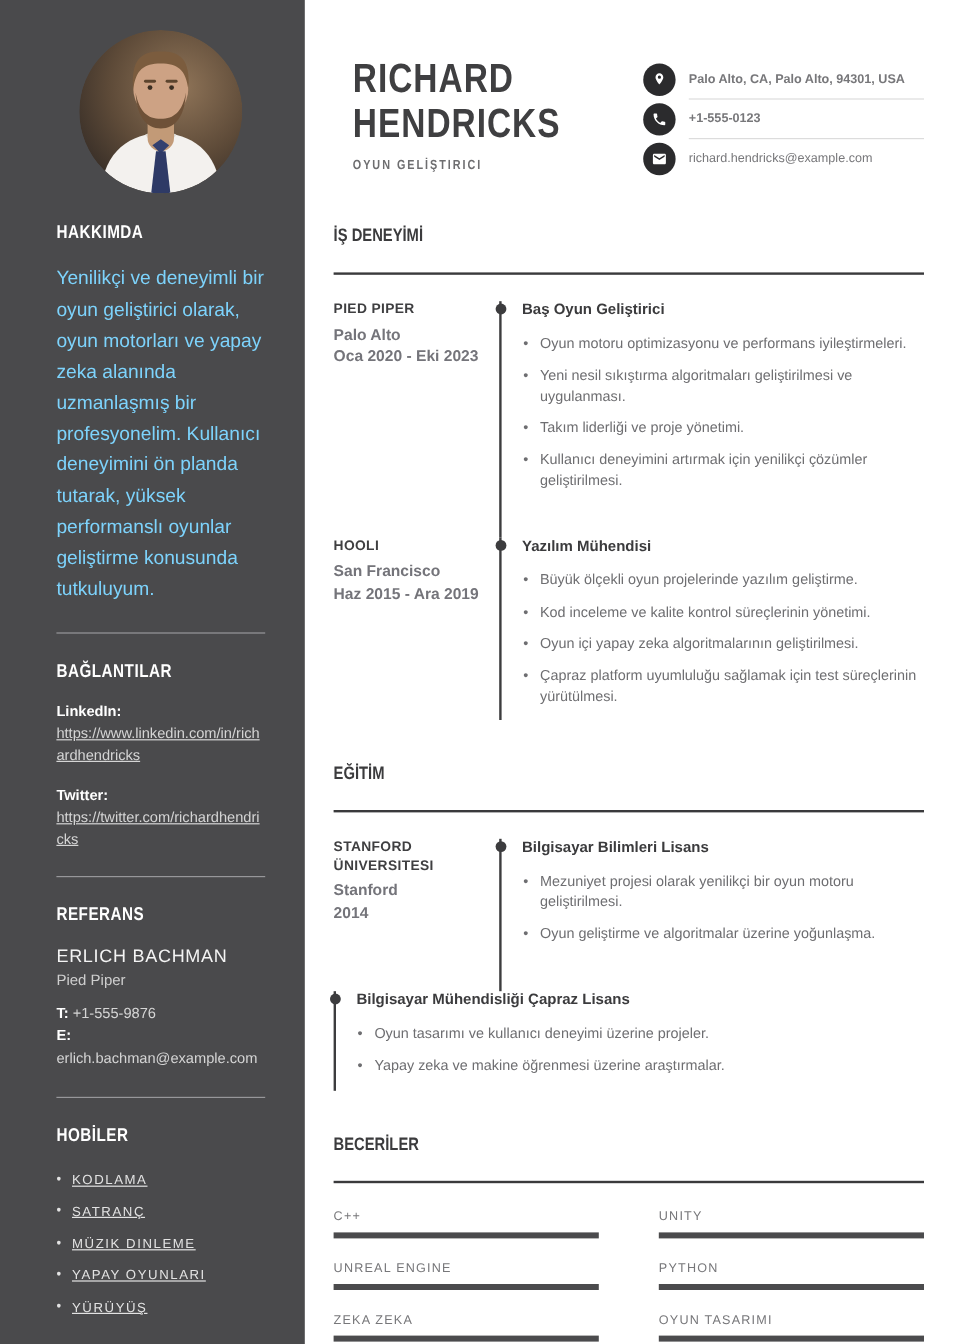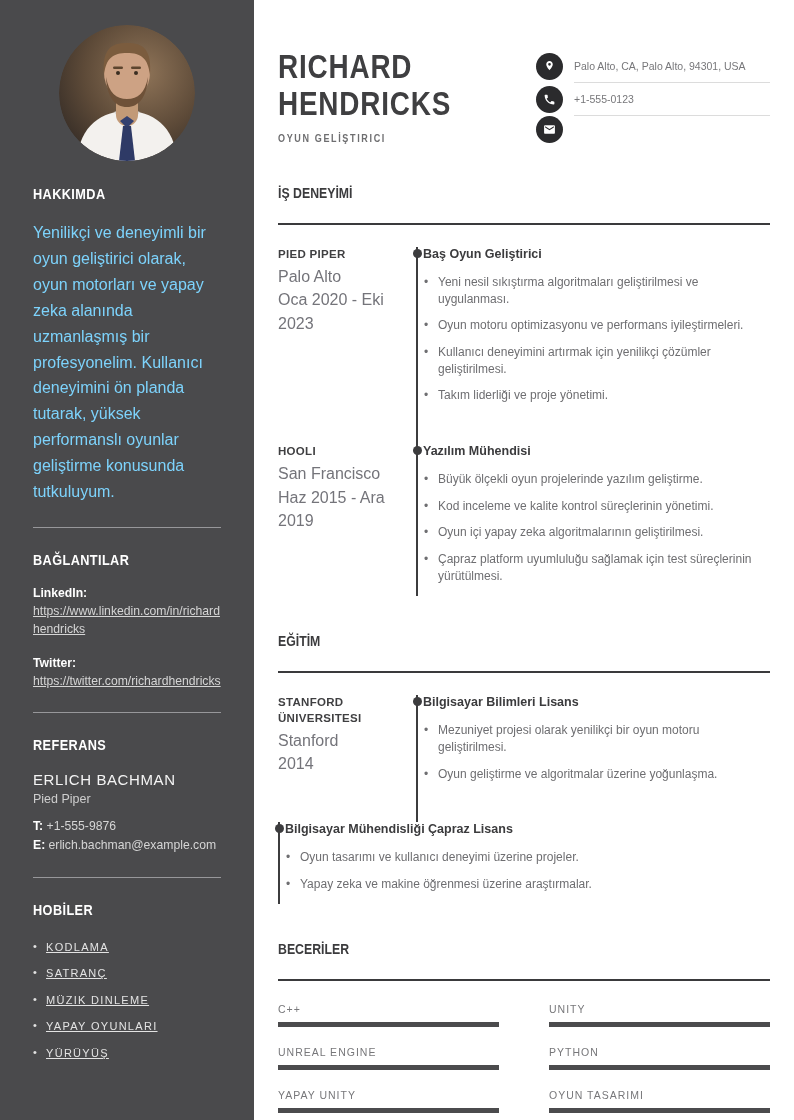--- a/index.html
+++ b/index.html
@@ -7,58 +7,58 @@
   body {
     display: flex; overflow: hidden; background: #ffffff;
     font-family: "Liberation Sans", sans-serif;
     -webkit-font-smoothing: antialiased;
   }
   .cond { display: inline-block; transform: scaleX(.82); transform-origin: left center; white-space: nowrap; }
 
   
   .sidebar {
     width: 254px; flex: 0 0 254px; background: #4a4a4c; color: #dadada;
-    padding: 25px 33px 20px 33px;
+    padding: 25px 33px 20px 47px;
   }
   .photo-wrap { width: 136px; height: 136px; margin: 0 auto 24px auto; border-radius: 50%; overflow: hidden; }
   .photo-wrap svg { display: block; }
   .side-heading { font-size: 15.5px; font-weight: bold; color: #ffffff; letter-spacing: .5px; margin-bottom: 17px; }
   .side-text { font-size: 16px; line-height: 1.62; color: #7dd3fc; }
   .side-divider { border: 0; border-top: 1px solid #97979a; margin: 22px 0 23px 0; }
   .link-group { margin-bottom: 17px; }
   .link-label { font-weight: bold; color: #ffffff; font-size: 12.2px; margin-bottom: 2px; }
   .link-url { font-size: 12.2px; color: #d5d5d5; text-decoration: underline; word-break: break-all; line-height: 1.5; display: block; cursor: pointer; }
   .ref-name { font-size: 15px; color: #f4f4f4; letter-spacing: .6px; margin-bottom: 4px; font-weight: normal; }
   .ref-company { font-size: 12.5px; color: #cecece; margin-bottom: 11px; }
   .ref-line { font-size: 12.2px; color: #d5d5d5; line-height: 1.55; }
   .ref-line b { color: #ffffff; }
   .hobby-list { list-style: none; margin-top: 22px; }
   .hobby-list li { font-size: 11px; letter-spacing: 1.3px; color: #e3e3e3; margin-bottom: 14.5px; position: relative; padding-left: 13px; text-decoration: underline; }
   .hobby-list li::before { content: "•"; position: absolute; left: 0; top: -1px; color: #e3e3e3; }
 
   
   .main { flex: 1; padding: 48px 24px 0 24px; }
-  .header { display: flex; justify-content: space-between; margin-bottom: 40px; }
+  .header { display: flex; justify-content: space-between; margin-bottom: 40px; margin-left: 16px; }
   .name { font-size: 34px; line-height: 1.1; font-weight: bold; color: #3f3f41; letter-spacing: 1px; }
   .job-subtitle { margin-top: 9px; font-size: 11px; font-weight: bold; letter-spacing: 2px; color: #6e6e70; }
   .contact-block { width: 234px; margin-top: 2px; }
   .contact-row { display: flex; align-items: center; gap: 11px; }
   .contact-icon { width: 27px; height: 27px; flex: 0 0 27px; border-radius: 50%; background: #2b2b2d; display: flex; align-items: center; justify-content: center; }
   .contact-icon svg { width: 13px; height: 13px; fill: #ffffff; }
   .contact-text { font-size: 10.5px; color: #77777a; flex: 1; padding: 10px 0; }
-  .contact-row.ruled .contact-text { border-bottom: 1px solid #dcdcdc; }
+  .contact-row.ruled .contact-text { border-bottom: 1px solid #dcdcdc; font-weight: bold; }
 
   .main-section { margin-bottom: 36px; }
   .sec-heading { font-size: 15px; font-weight: bold; color: #3b3b3d; border-bottom: 2px solid #3a3a3c; padding-bottom: 22px; margin-bottom: 22px; }
 
   .entry { display: flex; }
   .entry-left { width: 138px; flex: 0 0 138px; padding-right: 12px; }
   .entry-company { font-size: 11.5px; font-weight: bold; color: #3f3f41; letter-spacing: .3px; margin-bottom: 3px; line-height: 1.35; }
-  .entry-sub { font-size: 16px; color: #74747a; line-height: 1.45; }
-  .entry-right { flex: 1; border-left: 2px solid #3c3c3e; padding-left: 5px; padding-bottom: 30px; position: relative; }
+  .entry-sub { font-size: 13px; color: #74747a; line-height: 1.45; font-weight: bold; }
+  .entry-right { flex: 1; border-left: 2px solid #3c3c3e; padding-left: 17px; padding-bottom: 30px; position: relative; }
   .entry:last-of-type .entry-right { padding-bottom: 2px; }
   .entry-right::before { content: ""; position: absolute; width: 9px; height: 9px; border-radius: 50%; background: #3c3c3e; left: -5.5px; top: 2px; }
   .entry-role { font-size: 12.5px; font-weight: bold; color: #3b3b3d; margin-bottom: 13px; }
   .bullet-list { list-style: none; }
   .bullet-list li { position: relative; padding-left: 15px; font-size: 12px; color: #6e6e71; line-height: 1.42; margin-bottom: 9.5px; }
   .bullet-list li::before { content: "•"; position: absolute; left: 1px; color: #6e6e71; }
 
   .bar-grid { display: grid; grid-template-columns: 1fr 1fr; column-gap: 50px; row-gap: 19px; }
   .bar-label { font-size: 10.5px; letter-spacing: 1px; color: #77777a; }
   .bar-track { height: 5px; background: #e3e3e3; margin-top: 7px; }
@@ -179,45 +179,46 @@
             </svg>
         </span>
         <span class="contact-text">+1-555-0123</span>
       </div>
       <div class="contact-row">
         <span class="contact-icon">
           <svg viewBox="0 0 24 24">
               <path d="M20 4H4c-1.1 0-2 .9-2 2v12c0 1.1.9 2 2 2h16c1.1 0 2-.9 2-2V6c0-1.1-.9-2-2-2zm0 4.5l-8 5-8-5V6l8 5 8-5v2.5z"></path>
             </svg>
         </span>
+        <span class="contact-text">richard.hendricks@example.com</span>
       </div>
     </div>
   </header>
 
   <section class="main-section">
     <h2 class="sec-heading"><span class="cond">İŞ DENEYİMİ</span></h2>
     <div>
 
         <div class="entry">
           <div class="entry-left">
             <div class="entry-company">PIED PIPER</div>
             <div class="entry-sub">Palo Alto</div>
             <div class="entry-sub">Oca 2020 - Eki 2023</div>
           </div>
           <div class="entry-right">
             <div class="entry-role">Baş Oyun Geliştirici</div>
             <ul class="bullet-list">
 
+                <li>Oyun motoru optimizasyonu ve performans iyileştirmeleri.</li>
+
                 <li>Yeni nesil sıkıştırma algoritmaları geliştirilmesi ve uygulanması.</li>
 
-                <li>Oyun motoru optimizasyonu ve performans iyileştirmeleri.</li>
+                <li>Takım liderliği ve proje yönetimi.</li>
 
                 <li>Kullanıcı deneyimini artırmak için yenilikçi çözümler geliştirilmesi.</li>
-
-                <li>Takım liderliği ve proje yönetimi.</li>
 
             </ul>
           </div>
         </div>
 
         <div class="entry">
           <div class="entry-left">
             <div class="entry-company">HOOLI</div>
             <div class="entry-sub">San Francisco</div>
             <div class="entry-sub">Haz 2015 - Ara 2019</div>
@@ -305,21 +306,21 @@
         </div>
 
         <div class="bar-item">
           <div class="bar-label">PYTHON</div>
           <div class="bar-track">
             <div class="bar-fill" style="width: 100%;"></div>
           </div>
         </div>
 
         <div class="bar-item">
-          <div class="bar-label">YAPAY UNITY</div>
+          <div class="bar-label">ZEKA ZEKA</div>
           <div class="bar-track">
             <div class="bar-fill" style="width: 100%;"></div>
           </div>
         </div>
 
         <div class="bar-item">
           <div class="bar-label">OYUN TASARIMI</div>
           <div class="bar-track">
             <div class="bar-fill" style="width: 100%;"></div>
           </div>

